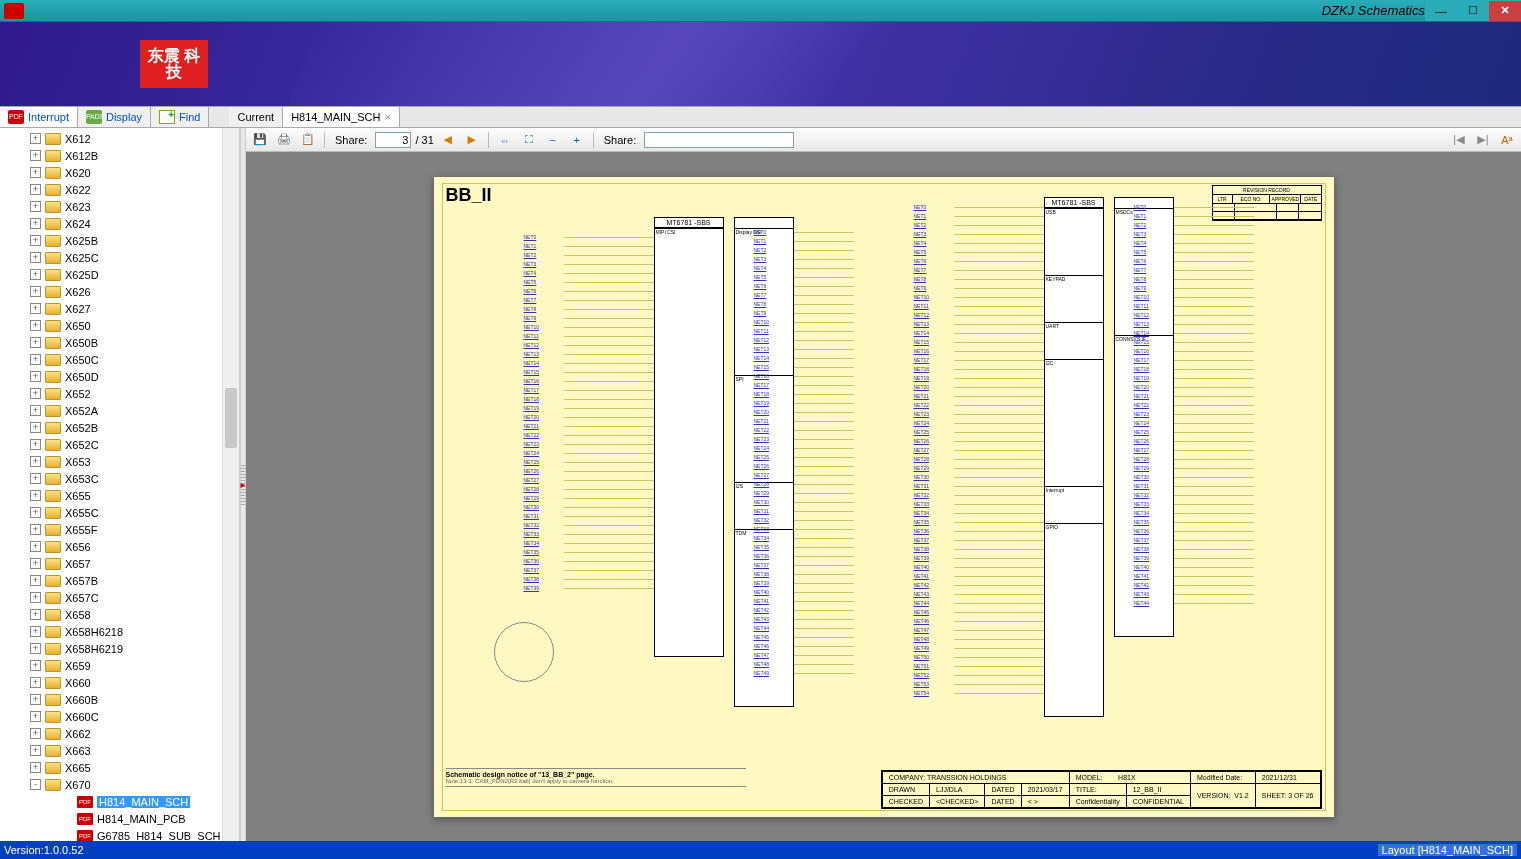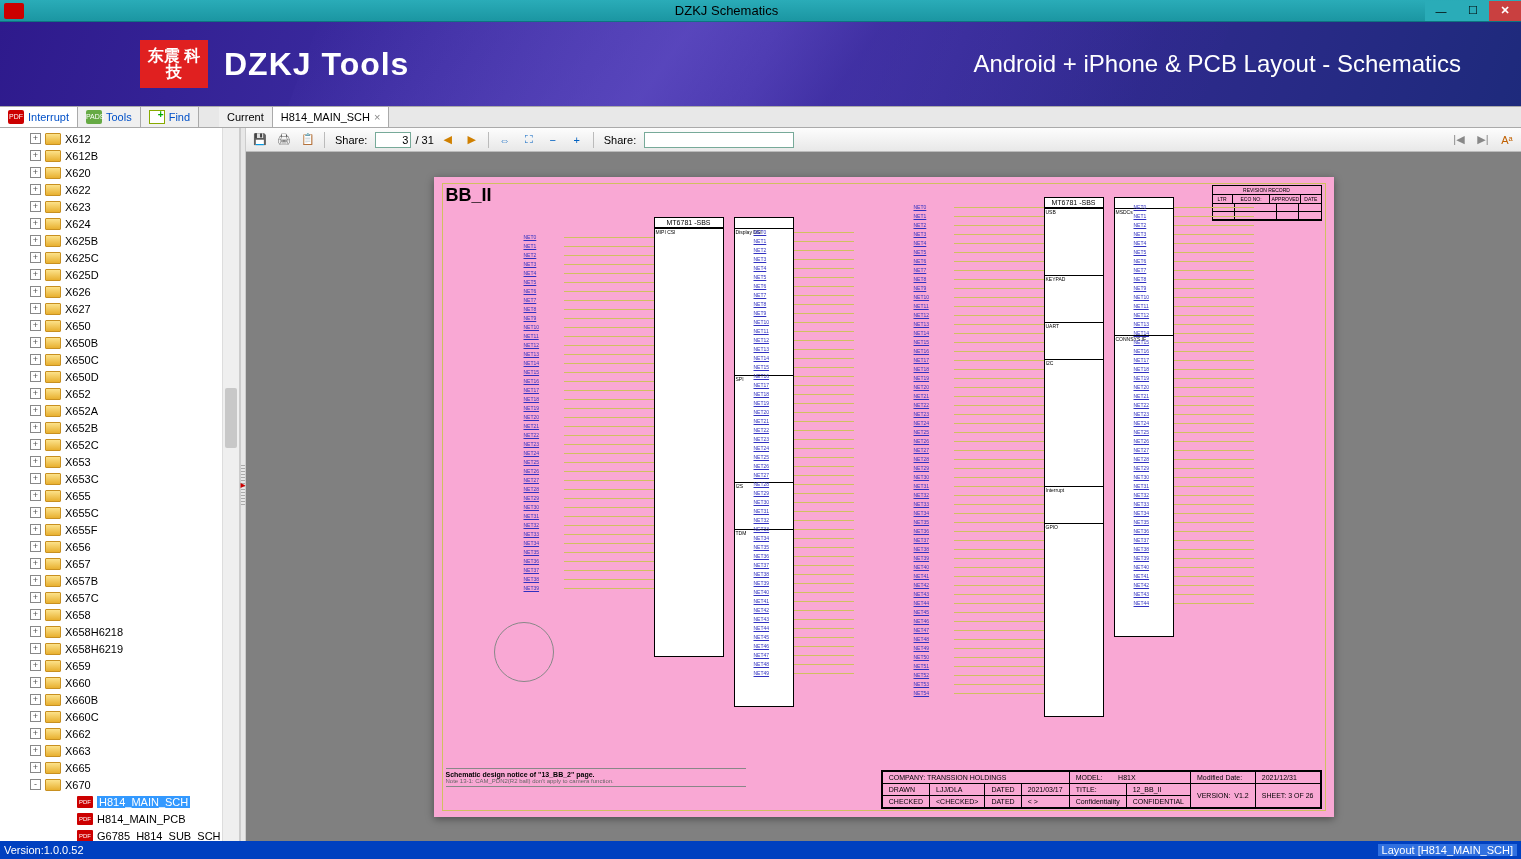--- a/index.html
+++ b/index.html
@@ -2,21 +2,21 @@
 <html><head>
 <meta charset="utf-8">
 <style>
 * { margin: 0; padding: 0; box-sizing: border-box; font-family: Tahoma, Arial, sans-serif; }
 html, body { width: 100%; height: 100%; overflow: hidden; }
 body { background: #fff; font-size: 12px; display: flex; flex-direction: column; }
 
 
 .titlebar { height: 22px; background: linear-gradient(to bottom, #2aacb8, #1b96a2); display: flex; align-items: center; border-bottom: 1px solid #0d7580; }
 .titlebar .appicon { width: 20px; height: 16px; margin: 0 4px; background: #c00; border-radius: 2px; position: relative; }
-.titlebar .title { flex: 1; text-align: center; color: #000; font-size: 13px; }
+.titlebar .title { flex: 1; text-align: right; color: #000; font-size: 13px; font-style: italic; }
 .titlebar .winbtns { display: flex; }
 .winbtn { width: 32px; height: 20px; display: flex; align-items: center; justify-content: center; cursor: pointer; font-size: 11px; }
 .winbtn.min { background: #2aacb8; color: #000; }
 .winbtn.max { background: #2aacb8; color: #000; }
 .winbtn.close { background: #c94040; color: #fff; font-weight: bold; }
 
 
 .banner { height: 84px; background: linear-gradient(110deg, #2e1a8c 0%, #3a2a9e 25%, #4a3aae 50%, #2e2a8c 75%, #1e2a7c 100%); display: flex; align-items: center; color: #fff; position: relative; overflow: hidden; }
 .banner::before { content:''; position:absolute; left:20%; top:-10px; width:60%; height:120%; background: linear-gradient(110deg, transparent 0%, rgba(100,80,200,0.6) 40%, rgba(60,40,160,0.4) 60%, transparent 100%); transform: skewX(-20deg); }
 .banner .logo { width: 68px; height: 48px; background: #e02020; margin-left: 140px; display: flex; align-items: center; justify-content: center; color: #fff; font-size: 16px; font-weight: bold; line-height: 1; text-align:center; position:relative; z-index:1; }
@@ -58,21 +58,21 @@
 
 .content { flex: 1; display: flex; flex-direction: column; background: #fff; min-width:0; }
 .toolbar { height: 24px; background: linear-gradient(to bottom, #fdfdfd, #e8e8e8); border-bottom: 1px solid #bbb; display: flex; align-items: center; padding: 0 4px; font-size: 11px; gap: 4px; }
 .tbtn { width: 20px; height: 18px; display: flex; align-items: center; justify-content: center; cursor: pointer; border-radius: 2px; color:#555; }
 .sep { width: 1px; height: 16px; background: #bbb; margin: 0 2px; }
 .pagelbl { margin: 0 4px; }
 .pageinput { width: 36px; height: 16px; border: 1px solid #7a9; text-align: right; padding-right: 2px; font-size:11px; }
 .findinput { width: 150px; height: 16px; border: 1px solid #7a9; padding: 0 2px; font-size:11px; }
 
 .docarea { flex: 1; background: #808080; display: flex; align-items: center; justify-content: center; overflow: hidden; position:relative; }
-.page { width: 900px; height: 640px; background: #f9a8d4; box-shadow: 0 2px 8px rgba(0,0,0,0.4); position: relative; font-size: 6px; }
+.page { width: 900px; height: 640px; background: #fef9c3; box-shadow: 0 2px 8px rgba(0,0,0,0.4); position: relative; font-size: 6px; }
 .sheetborder { position:absolute; left:8px; right:8px; top:6px; bottom:6px; border:1px solid #d0c060; }
 .sheettitle { position: absolute; left: 12px; top: 8px; font-size: 18px; font-weight: bold; color: #000; }
 .chipblock { position:absolute; border:1px solid #000; background:#fff; }
 .chipblock .hdr { border-bottom:1px solid #000; text-align:center; font-size:7px; padding:1px 0; }
 .chipblock .sect { border-top:1px solid #000; font-size:5px; padding:0 1px; }
 .netline { position:absolute; height:1px; background:#d0c060; }
 .netlabel { position:absolute; font-size:5px; color:#3030c0; text-decoration:underline; white-space:nowrap; }
 .tblock { position:absolute; border:1px solid #000; font-size:7px; }
 .tblock td { border:1px solid #000; padding: 2px 6px; }
 .revbox { position:absolute; right:12px; top:8px; width:110px; border:1px solid #000; font-size:5px; }
@@ -95,32 +95,30 @@
   <div class="winbtns">
     <div class="winbtn min">—</div>
     <div class="winbtn max">☐</div>
     <div class="winbtn close">✕</div>
   </div>
 </div>
 
 <div class="banner">
   <div class="logo">东震
 科技</div>
-  <div class="brand">DZKJ Tools</div>
-  <div class="tagline">Android + iPhone &amp; PCB Layout - Schematics</div>
 </div>
 
 <div class="tabrow">
   <div class="tabbtn active">
     <span class="ic ic-pdf">PDF</span>
     <span class="lbl">Interrupt</span>
   </div>
   <div class="tabbtn">
     <span class="ic ic-pads">PADS</span>
-    <span class="lbl">Tools</span>
+    <span class="lbl">Display</span>
   </div>
   <div class="tabbtn">
     <span class="ic ic-share"></span>
     <span class="lbl">Find</span>
   </div>
   <div style="width:20px"></div>
   <div class="tabbtn doc">
     <span class="lbl">Current</span>
   </div>
   <div class="tabbtn doc active">

